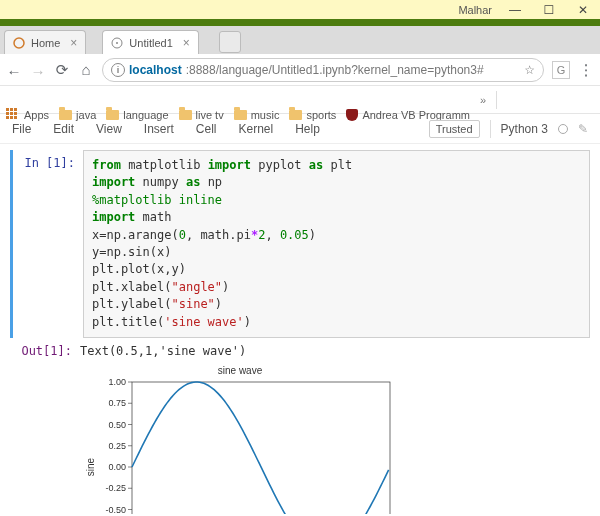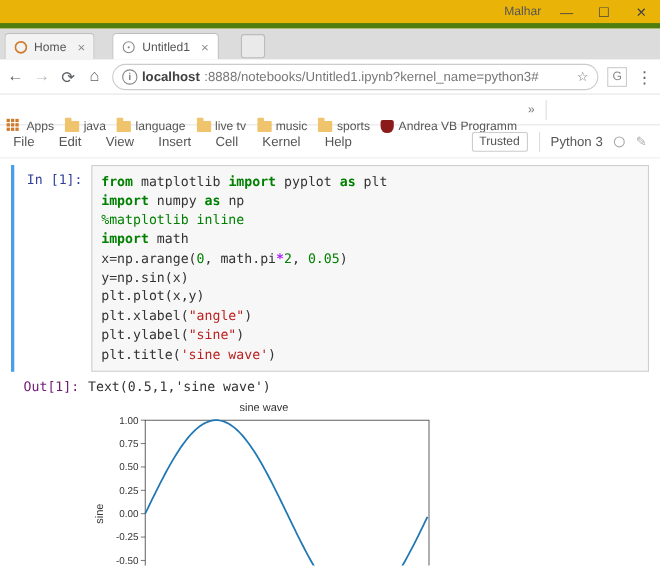--- a/index.html
+++ b/index.html
@@ -1,30 +1,30 @@
 <!DOCTYPE html>
 <html><head>
 <meta charset="utf-8">
 <style>
   * { box-sizing: border-box; margin: 0; padding: 0; }
   body { font-family: "Segoe UI", Arial, sans-serif; font-size: 12px; background: #fff; width: 600px; height: 516px; overflow: hidden; color: #333; }
-  .titlebar { height: 26px; background: #eab308; display: flex; align-items: center; border-bottom: 5px solid #4d7c0f; justify-content: space-between; }
+  .titlebar { height: 26px; background: #fef9c3; display: flex; align-items: center; border-bottom: 7px solid #4d7c0f; justify-content: space-between; }
   .titlebar .usr { margin-left: auto; font-size: 11px; color: #555; padding-right: 6px; }
   .titlebar .winbtn { width: 34px; height: 22px; display:flex; align-items:center; justify-content:center; font-size:12px; color:#444;}
   .tabs { display:flex; height:28px; background:#dcdcdc; align-items:flex-end; padding-left:4px; }
   .tab { height:24px; background:#f3f3f3; border:1px solid #bcbcbc; border-bottom:none; border-radius:4px 4px 0 0; display:flex; align-items:center; padding:0 8px; margin-right:16px; font-size:11px; color:#555; gap:6px;}
   .tab.active { background:#fff; }
   .tab .x { color:#888; font-size:12px; margin-left:4px;}
   .tab .fav { width:12px; height:12px; display:inline-block; }
   .newtab { height:22px; width:22px; background:#eaeaea; border:1px solid #bcbcbc; border-radius:3px; margin-left:4px; margin-bottom:1px;}
   .addrbar { display:flex; align-items:center; height:32px; border-bottom:1px solid #e5e5e5; gap:8px; padding:0 6px;}
   .addrbar .ico { width:16px; height:16px; display:flex; align-items:center; justify-content:center; color:#5f6368; font-size:15px;}
   .omnibox { flex:1; height:24px; border:1px solid #ccc; border-radius:12px; display:flex; align-items:center; padding:0 8px; font-size:12px; color:#333; gap:4px;}
   .omnibox .info { width:14px; height:14px; border:1px solid #888; border-radius:50%; font-size:9px; display:flex; align-items:center; justify-content:center;}
-  .host { color:#404040; font-weight:600; }
+  .host { color:#0369a1; font-weight:600; }
   .path { color:#777; }
   .omnibox .star { margin-left:auto; color:#777;}
   .gbox { width:18px; height:18px; border:1px solid #ccc; display:flex; align-items:center; justify-content:center; font-size:11px; color:#888;}
   .bookbar { display:flex; align-items:center; height:28px; border-bottom:1px solid #e5e5e5; padding:0 6px; gap:10px; font-size:11px; color:#555;}
   .appsgrid { width:14px; height:14px; display:inline-grid; grid-template-columns:repeat(3,3px); grid-template-rows:repeat(3,3px); gap:1px;}
   .appsgrid span{ width:3px;height:3px;background:#d07b2c;}
   .bm { display:flex; align-items:center; gap:4px;margin-top:30px;}
   .folder { width:13px; height:10px; background:#f0c36d; border-radius:1px; position:relative;}
   .folder:before{content:"";position:absolute;top:-3px;left:0;width:6px;height:3px;background:#f0c36d;border-radius:1px 1px 0 0;}
   .shield{width:12px;height:12px;background:#8b1a1a;border-radius:2px 2px 50% 50%;}
@@ -85,21 +85,21 @@
 </div>
 
 <div class="addrbar">
   <div class="ico">←</div>
   <div class="ico" style="color:#bbb;">→</div>
   <div class="ico">⟳</div>
   <div class="ico">⌂</div>
   <div class="omnibox">
     <span class="info">i</span>
     <span class="host">localhost</span>
-      <span class="path">:8888/notebooks/Untitled1.ipynb?kernel_name=python3#</span>
+      <span class="path">:8888/language/Untitled1.ipynb?kernel_name=python3#</span>
     <span class="star">☆</span>
   </div>
   <div class="gbox">G</div>
   <div class="ico">⋮</div>
 </div>
 
 <div class="bookbar">
   <div class="bm">
     <span class="appsgrid">
         <span></span>

